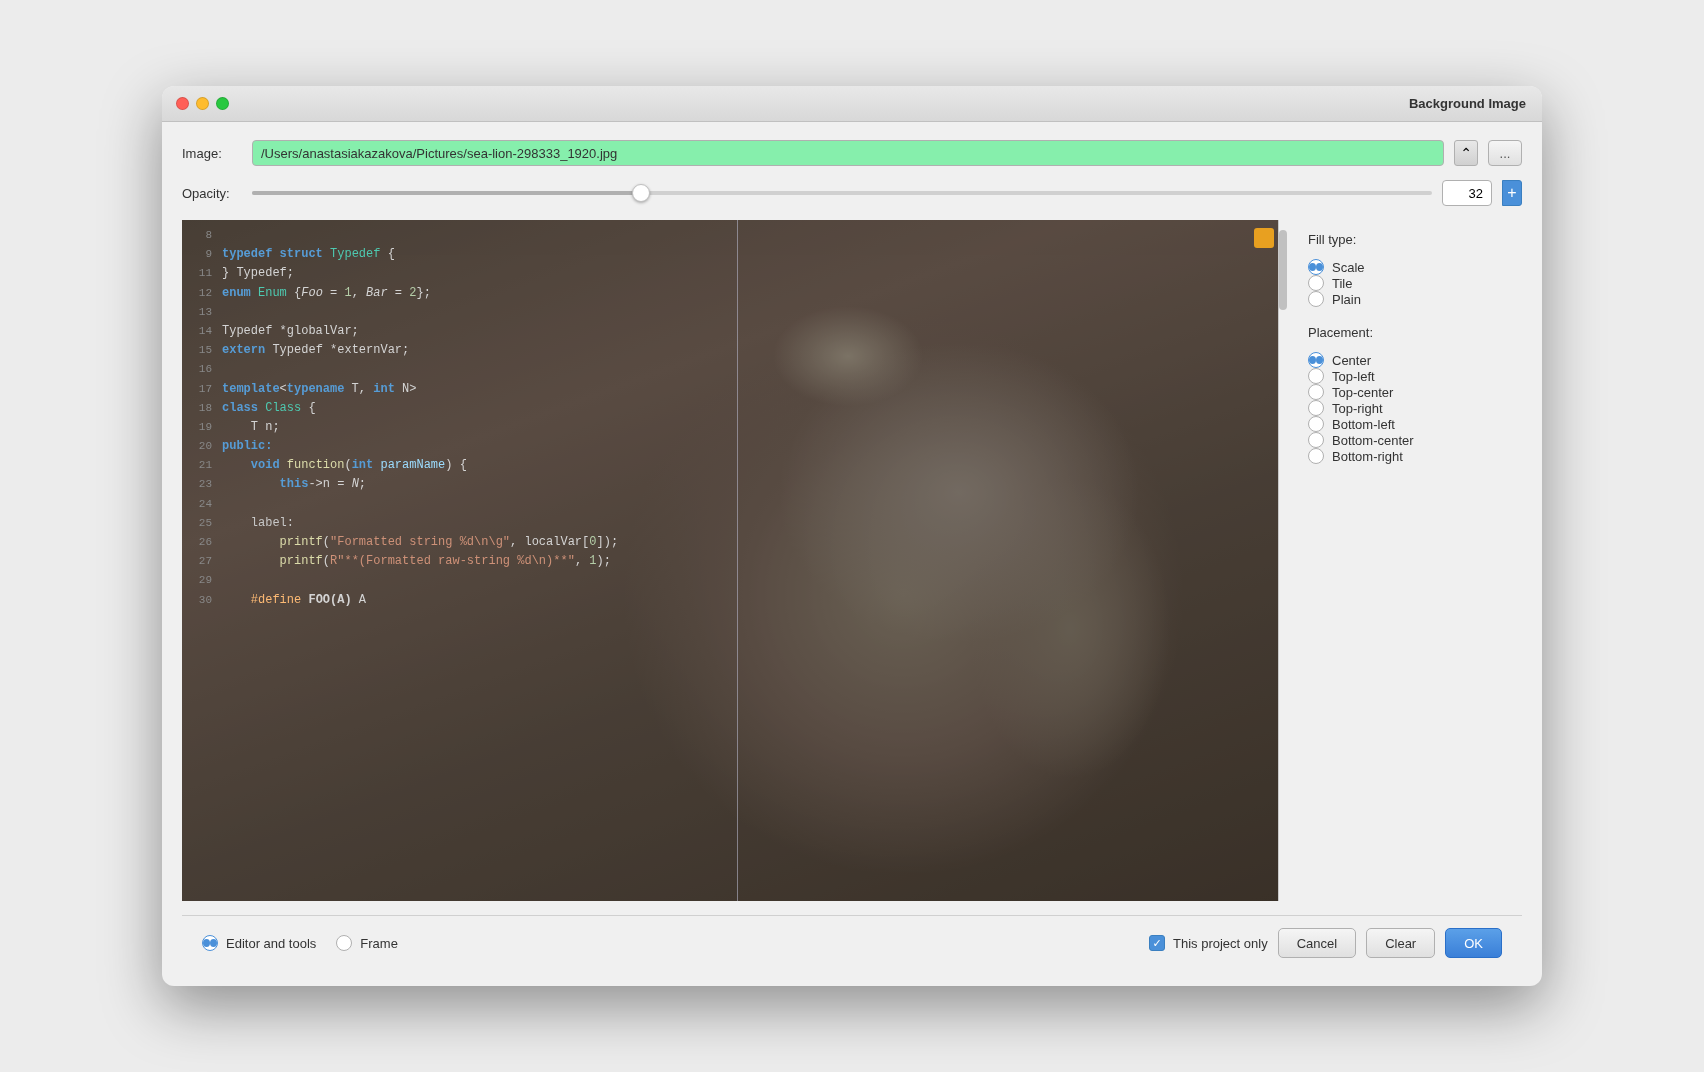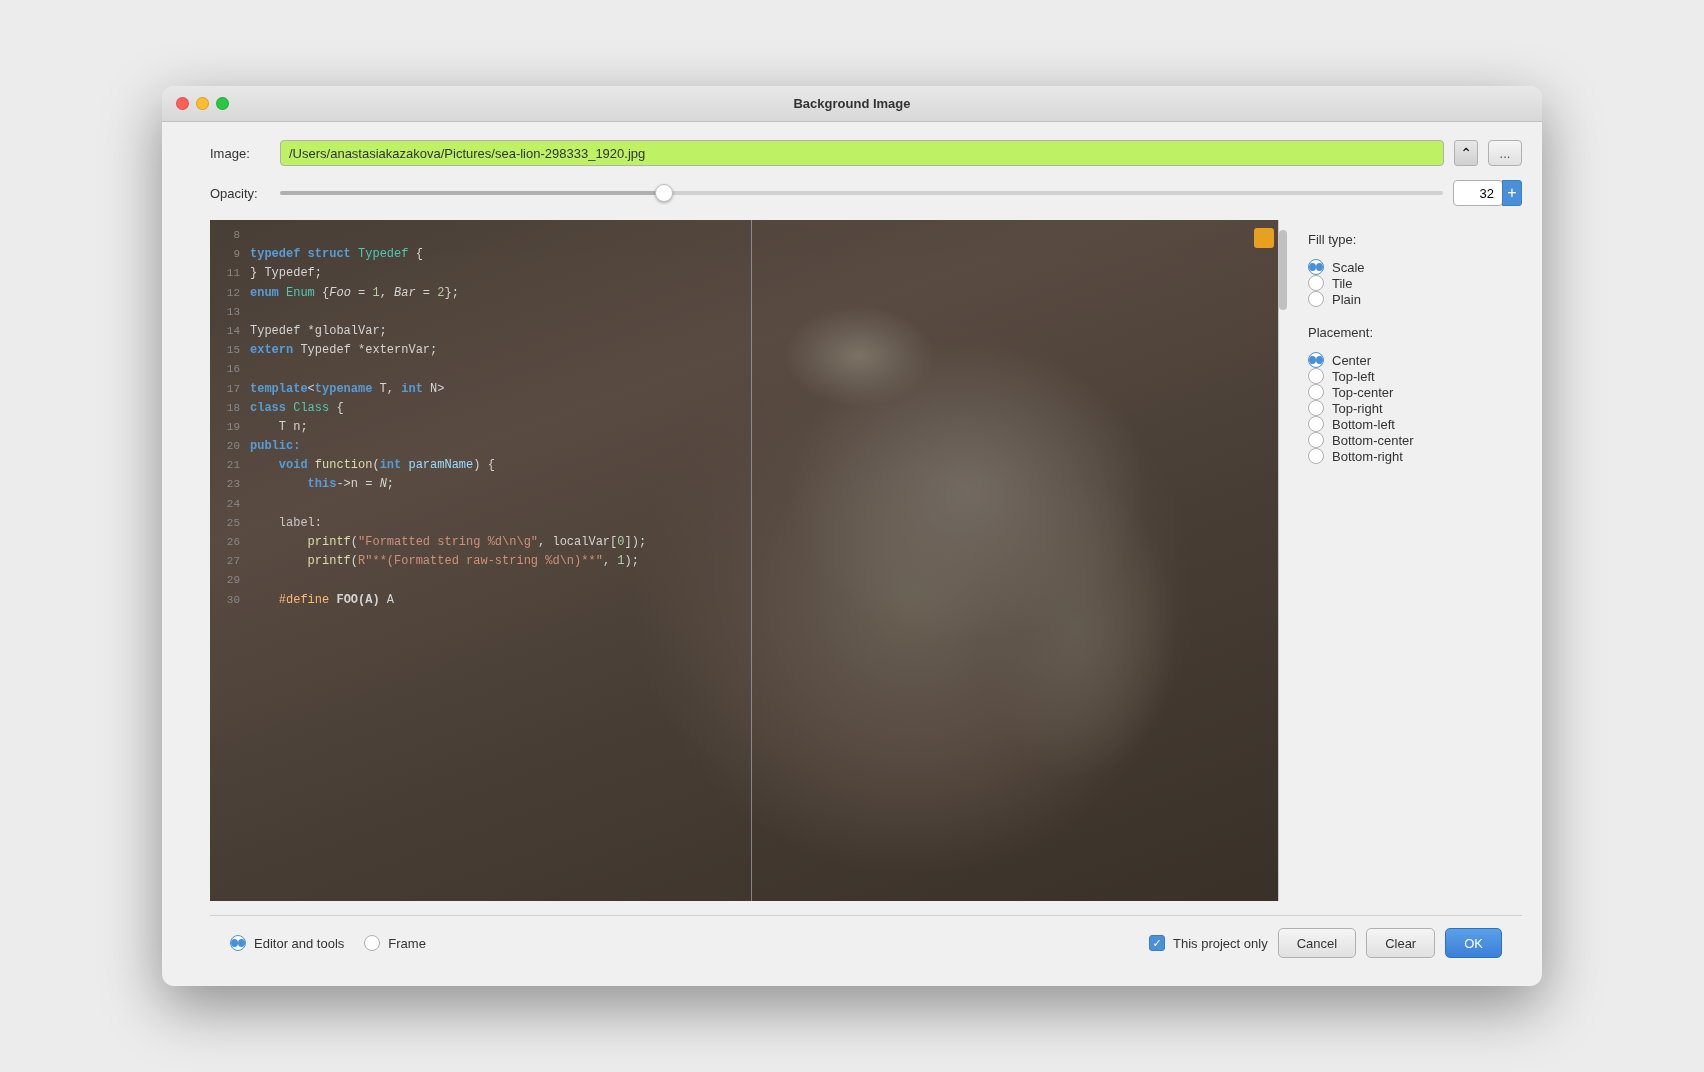--- a/index.html
+++ b/index.html
@@ -21,21 +21,21 @@
       display: flex;
       flex-direction: column;
       overflow: hidden;
     }
     .titlebar {
       background: linear-gradient(to bottom, #e8e8e8, #d8d8d8);
       border-bottom: 1px solid #c0c0c0;
       padding: 10px 16px;
       display: flex;
       align-items: center;
-      justify-content: center;
+      justify-content: flex-end;
       position: relative;
       border-radius: 12px 12px 0 0;
     }
     .titlebar-title {
       font-size: 13px;
       font-weight: 600;
       color: #333;
     }
     .traffic-lights {
       position: absolute;
@@ -53,37 +53,36 @@
     .tl-close { background: #ff5f57; }
     .tl-min { background: #febc2e; }
     .tl-max { background: #28c840; }
 
     .content {
       padding: 18px 20px 16px 20px;
       display: flex;
       flex-direction: column;
       gap: 14px;
       flex: 1;
-      margin-left: 28px;
     }
 
     .row {
       display: flex;
       align-items: center;
       gap: 10px;
     }
     .label {
       font-size: 13px;
       color: #333;
       min-width: 60px;
     }
     .path-input {
       flex: 1;
       height: 26px;
-      background: #bef264;
+      background: #86efac;
       border: 1px solid #b0b0b0;
       border-radius: 4px;
       padding: 0 8px;
       font-size: 13px;
       color: #333;
       display: flex;
       align-items: center;
     }
     .stepper-btn {
       width: 24px;
@@ -169,20 +168,21 @@
       justify-content: center;
       color: white;
       font-size: 16px;
       cursor: pointer;
       border: 1px solid #3a7fc0;
       margin-left: -1px;
     }
     .opacity-box {
       display: flex;
       align-items: flex-start;
+      gap: 11px;
     }
 
     .main-area {
       display: flex;
       gap: 0;
       flex: 1;
     }
 
     .preview {
       flex: 1;

